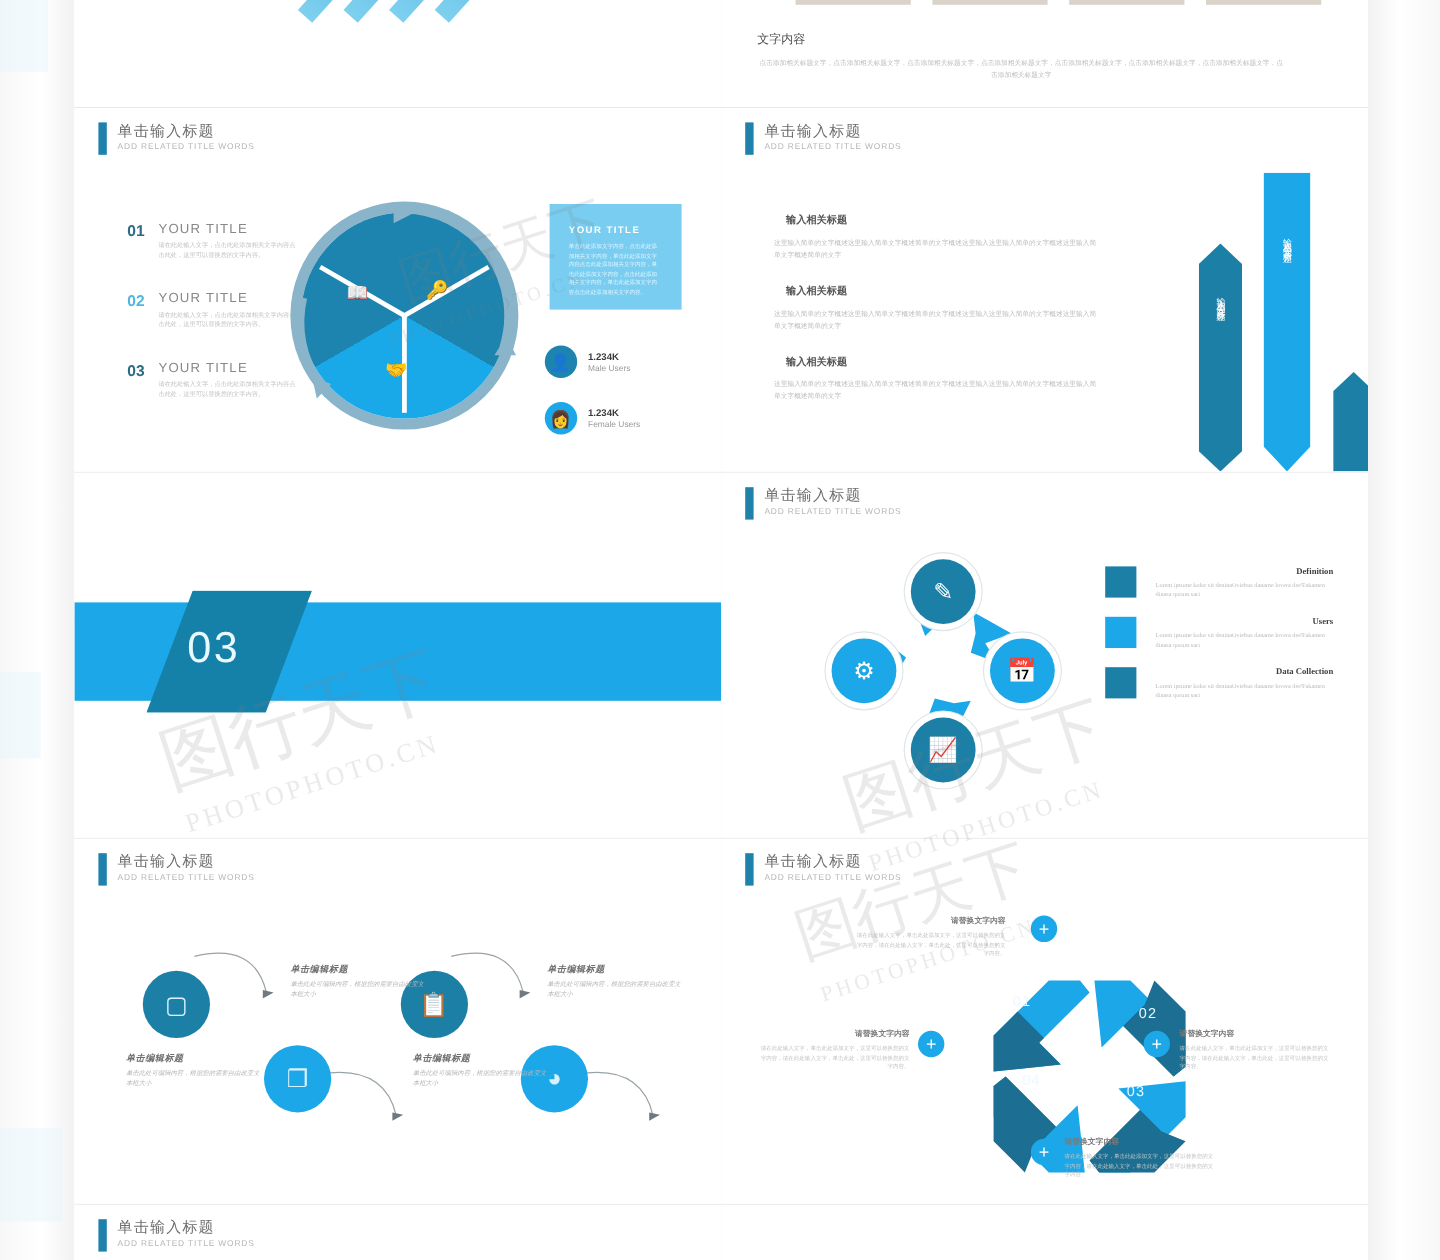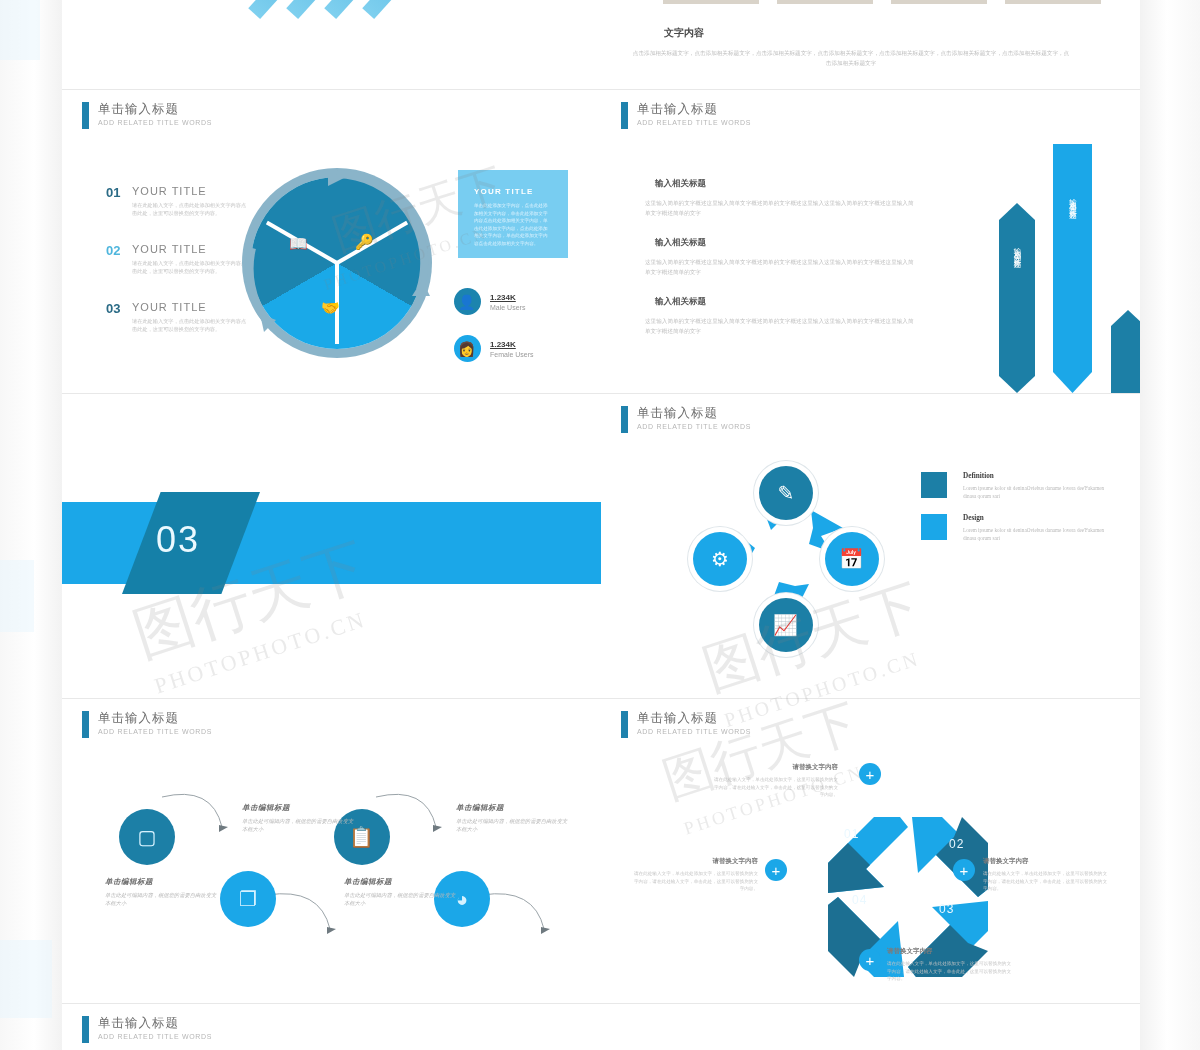--- a/index.html
+++ b/index.html
@@ -47,21 +47,21 @@
   .seg-c{background:conic-gradient(from 240deg,#1c84ae 0deg 120deg,transparent 120deg);}
   .pie-gap{position:absolute;left:50%;top:50%;width:4px;height:47%;background:#fff;
     transform-origin:50% 0;margin-left:-2px;}
   .pie-ico{position:absolute;color:#eef5f7;font-size:15px;}
   .cardbox{position:absolute;left:396px;top:80px;width:110px;height:88px;background:#78cdf1;}
   .cardbox .ct{font-size:8px;color:#fff;letter-spacing:1.2px;font-weight:bold;margin:17px 0 0 16px;}
   .cardbox .cd{font-size:4.6px;color:#e3f5ff;line-height:7.6px;margin:6px 16px 0 16px;}
   .ustat{position:absolute;left:392px;display:flex;align-items:center;}
   .ustat .ic{width:27px;height:27px;border-radius:50%;display:flex;align-items:center;
     justify-content:center;color:#fff;font-size:14px;margin-right:9px;}
-  .ustat .k{font-size:8px;font-weight:bold;color:#3b3b3b;text-decoration:underline;}
+  .ustat .k{font-size:8px;font-weight:bold;color:#3b3b3b;}
   .ustat .l{font-size:7px;color:#9a9a9a;margin-top:2px;}
 
   
   .txtblocks{position:absolute;left:44px;top:88px;width:272px;}
   .txtblocks .h{font-size:8.5px;color:#555;font-weight:bold;margin:0 0 8px 10px;}
   .txtblocks .p{font-size:5.6px;color:#bdbdbd;line-height:10px;margin-bottom:19px;}
   .arrow-up{position:absolute;}
   .arrow-up .sh{width:100%;height:100%;}
   .arrow-lbl{position:absolute;color:#fff;font-size:7.5px;letter-spacing:2px;
     writing-mode:vertical-rl;left:50%;transform:translateX(-50%);}
@@ -73,21 +73,21 @@
   .badge .nm{position:absolute;left:34px;top:27px;font-size:36px;color:#eaf9ff;font-weight:300;letter-spacing:2px;}
 
   
   .cyc{position:absolute;left:92px;top:72px;width:200px;height:200px;}
   .node{position:absolute;width:54px;height:54px;border-radius:50%;display:flex;
     align-items:center;justify-content:center;color:#fff;font-size:20px;
     box-shadow:0 0 0 5px #fff,0 0 0 6px #dfe6ea;}
   .legend{position:absolute;left:320px;top:78px;width:190px;}
   .lrow{display:flex;margin-bottom:14px;}
   .lrow .sw{width:26px;height:26px;flex:0 0 auto;margin-right:16px;}
-  .lrow .lt{font-size:7.2px;font-weight:bold;color:#3d3d3d;font-family:"Liberation Serif",serif;}
+  .lrow .lt{font-size:7.2px;font-weight:bold;color:#3d3d3d;font-family:"Liberation Serif",serif;text-align:right;}
   .lrow .ld{font-size:5.2px;color:#b9b9b9;line-height:8px;margin-top:4px;
     font-family:"Liberation Serif",serif;}
 
   
   .cnode{position:absolute;width:56px;height:56px;border-radius:50%;
     display:flex;align-items:center;justify-content:center;color:#d6f2ff;font-size:20px;}
   .ctxt{position:absolute;width:115px;font-style:italic;}
   .ctxt .h{font-size:7.5px;color:#6e6e6e;font-weight:bold;letter-spacing:.5px;}
   .ctxt .p{font-size:5.3px;color:#b7b7b7;line-height:8.4px;margin-top:4px;}
 
@@ -95,21 +95,21 @@
   .plus{position:absolute;width:22px;height:22px;border-radius:50%;background:#1ba7e8;
     display:flex;align-items:center;justify-content:center;color:#fff;font-size:15px;line-height:1;}
   .ptxt{position:absolute;width:125px;}
   .ptxt .h{font-size:6.5px;color:#7b7b7b;font-weight:bold;}
   .ptxt .p{font-size:4.6px;color:#c3c3c3;line-height:7.6px;margin-top:4px;}
   .cnum{position:absolute;color:#eaf8ff;font-size:12px;letter-spacing:1px;}
   .diagband{position:absolute;background:linear-gradient(180deg,#2d9fd4,#7fd0ef);
     transform:rotate(42deg);transform-origin:0 0;}
   .photostrip{position:absolute;top:-14px;height:18px;background:#d9d3c9;}
   .ptxt2{position:absolute;left:30px;top:26px;width:440px;}
-  .ptxt2 .h{font-size:10px;font-weight:bold;color:#4a4a4a;margin-left:33px;}
+  .ptxt2 .h{font-size:10px;font-weight:normal;color:#4a4a4a;}
   .ptxt2 .p{font-size:5.6px;color:#bcbcbc;line-height:10px;margin-top:8px;text-align:center;}
 
   .wm{position:absolute;color:rgba(130,130,130,.17);pointer-events:none;
     font-family:"Liberation Serif",serif;user-select:none;}
 </style>
 </head>
 <body>
 
 <div class="gutter-shade"></div>
 <div class="gutter-shade-r"></div>
@@ -300,21 +300,28 @@
       <div class="lrow">
         <div class="sw" style="background:#1C7FA6;"></div>
         <div>
           <div class="lt">Definition</div>
           <div class="ld">Lorem ipsume kolor sit deninaOviebus daname lovera dee'Fakamen dinasa qorum sari</div>
         </div>
       </div>
       <div class="lrow">
         <div class="sw" style="background:#1BA7E8;"></div>
         <div>
-          <div class="lt">Design</div>
+          <div class="lt">Users</div>
+          <div class="ld">Lorem ipsume kolor sit deninaOviebus daname lovera dee'Fakamen dinasa qorum sari</div>
+        </div>
+      </div>
+      <div class="lrow">
+        <div class="sw" style="background:#1C7FA6;"></div>
+        <div>
+          <div class="lt">Data Collection</div>
           <div class="ld">Lorem ipsume kolor sit deninaOviebus daname lovera dee'Fakamen dinasa qorum sari</div>
         </div>
       </div>
     </div>
   </div>
 
   <div class="slide col-l" style="top:699px;height:304px;">
     <div class="stitle">
       <div class="bar"></div>
       <div class="tx">

